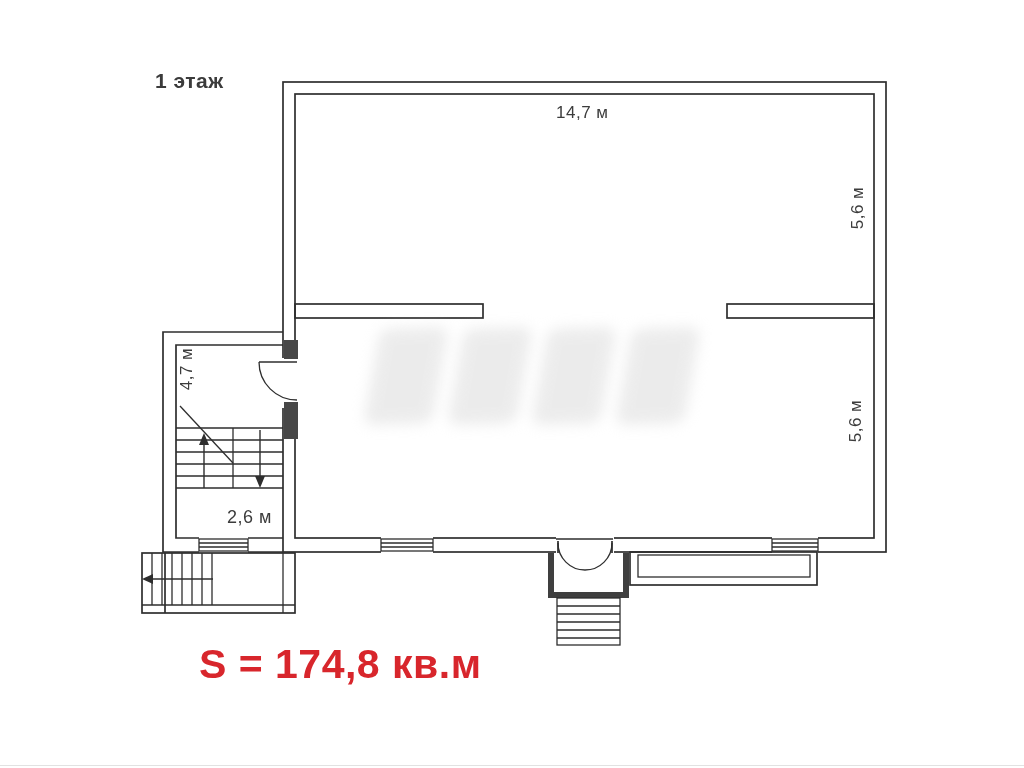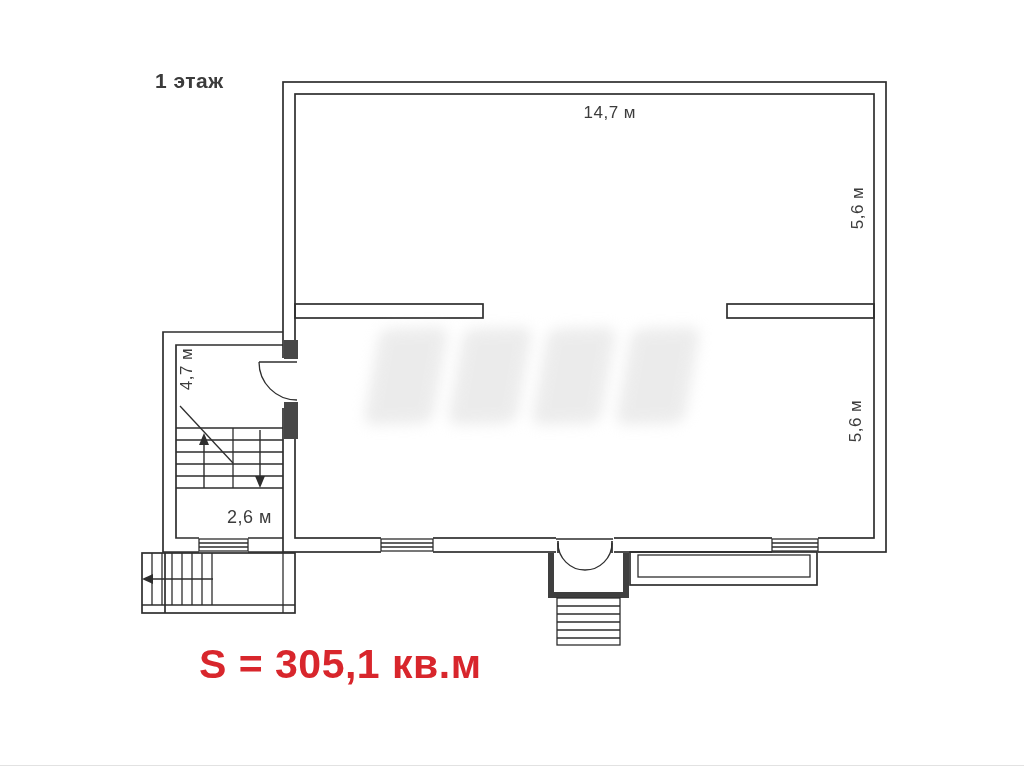--- a/index.html
+++ b/index.html
@@ -2,21 +2,21 @@
 <html><head>
 <meta charset="utf-8">
 <style>
   * { margin:0; padding:0; box-sizing:border-box; }
   html,body { width:1024px; height:768px; background:#ffffff; font-family:"Liberation Sans", sans-serif; }
   .page { position:absolute; left:0; top:0; width:1024px; height:768px; background:#ffffff; overflow:hidden; }
   .floor-title { position:absolute; left:155px; top:27px; font-size:21px; font-weight:bold; color:#3b3b3b; letter-spacing:0.5px;margin-top:42px; }
   .dim { position:absolute; color:#3c3c3c; font-size:17px; letter-spacing:0.5px; white-space:nowrap; }
   .dim.centered { width:60px; text-align:center; }
   .dim.rot { transform:rotate(-90deg); }
-  .dim-top { left:556px; top:103px; width:80px; text-align:right; }
+  .dim-top { left:556px; top:103px; width:80px; text-align:left; }
   .dim-right-upper { left:828px; top:198px; }
   .dim-right-lower { left:826px; top:411px; }
   .dim-annex-h { left:157px; top:359px; }
   .dim-annex-w { left:208px; top:507px; width:64px; text-align:right; font-size:18px; }
   .area-label { position:absolute; left:199px; top:641px; font-size:41px; font-weight:bold; color:#d8262c; letter-spacing:0.5px; }
   .plan-svg { position:absolute; left:0; top:0; }
   .ln { stroke:#2e2e2e; stroke-width:1.7; fill:none; }
   .thin { stroke:#2e2e2e; stroke-width:1.3; fill:none; }
   .cover { fill:#ffffff; stroke:none; }
   .jamb { fill:#474747; stroke:none; }
@@ -125,16 +125,16 @@
     <div class="wm-blob"></div>
     <div class="wm-blob"></div>
   </div>
 
   <div class="dim dim-top">14,7 м</div>
   <div class="dim centered rot dim-right-upper">5,6 м</div>
   <div class="dim centered rot dim-right-lower">5,6 м</div>
   <div class="dim centered rot dim-annex-h">4,7 м</div>
   <div class="dim dim-annex-w">2,6 м</div>
 
-  <div class="area-label">S = 305,1 кв.м</div>
+  <div class="area-label">S = 174,8 кв.м</div>
 
   <div class="bottom-artifact"></div>
 </div>
 
 </body></html>

